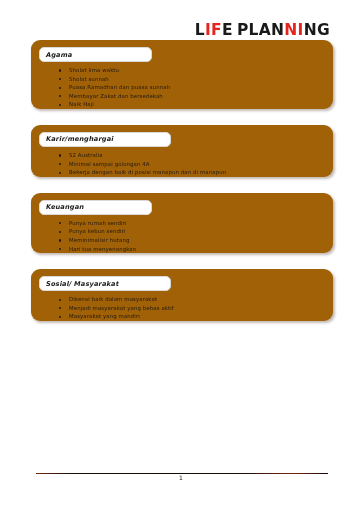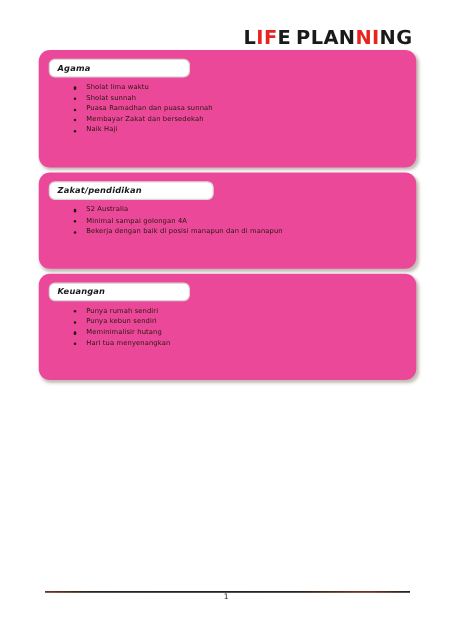--- a/index.html
+++ b/index.html
@@ -42,24 +42,24 @@
 
   
   #sections {
     position: absolute;
     left: 31px;
     top: 40px;
     width: 302px;
   }
   .section {
     position: relative;
-    background: #ec4899;
+    background: #a16207;
     border-radius: 9px;
-    margin-bottom: 4px;
-    padding: 7px 8px 25px 8px;
+    margin-bottom: 16px;
+    padding: 7px 8px 0 8px;
     box-shadow: 1.5px 2px 2.5px rgba(60,30,10,0.30);
     box-sizing: border-box;
   }
   .section-header {
     background: #ffffff;
     border: 1px solid #d9d9d9;
     border-radius: 5px;
     height: 15px;
     width: 113px;
     display: flex;
@@ -150,37 +150,47 @@
         <ul class="bullets">
           <li>Sholat lima waktu</li>
           <li>Sholat sunnah</li>
           <li>Puasa Ramadhan dan puasa sunnah</li>
           <li>Membayar Zakat dan bersedekah</li>
           <li>Naik Haji</li>
         </ul>
       </div>
       <div class="section">
         <div class="section-header wide">
-          <span class="section-title">Zakat/pendidikan</span>
+          <span class="section-title">Karir/menghargai</span>
         </div>
         <ul class="bullets">
           <li>S2 Australia</li>
           <li>Minimal sampai golongan 4A</li>
           <li>Bekerja dengan baik di posisi manapun dan di manapun</li>
         </ul>
       </div>
       <div class="section">
         <div class="section-header">
           <span class="section-title">Keuangan</span>
         </div>
         <ul class="bullets">
           <li>Punya rumah sendiri</li>
           <li>Punya kebun sendiri</li>
           <li>Meminimalisir hutang</li>
           <li>Hari tua menyenangkan</li>
         </ul>
       </div>
+      <div class="section">
+        <div class="section-header wide">
+          <span class="section-title">Sosial/ Masyarakat</span>
+        </div>
+        <ul class="bullets">
+          <li>Dikenal baik dalam masyarakat</li>
+          <li>Menjadi masyarakat yang bebas aktif</li>
+          <li>Masyarakat yang mandiri</li>
+        </ul>
+      </div>
     </div>
 
   <div id="footer-rule"></div>
   <div id="page-number">1</div>
 
 </div>
 
 </body></html>

